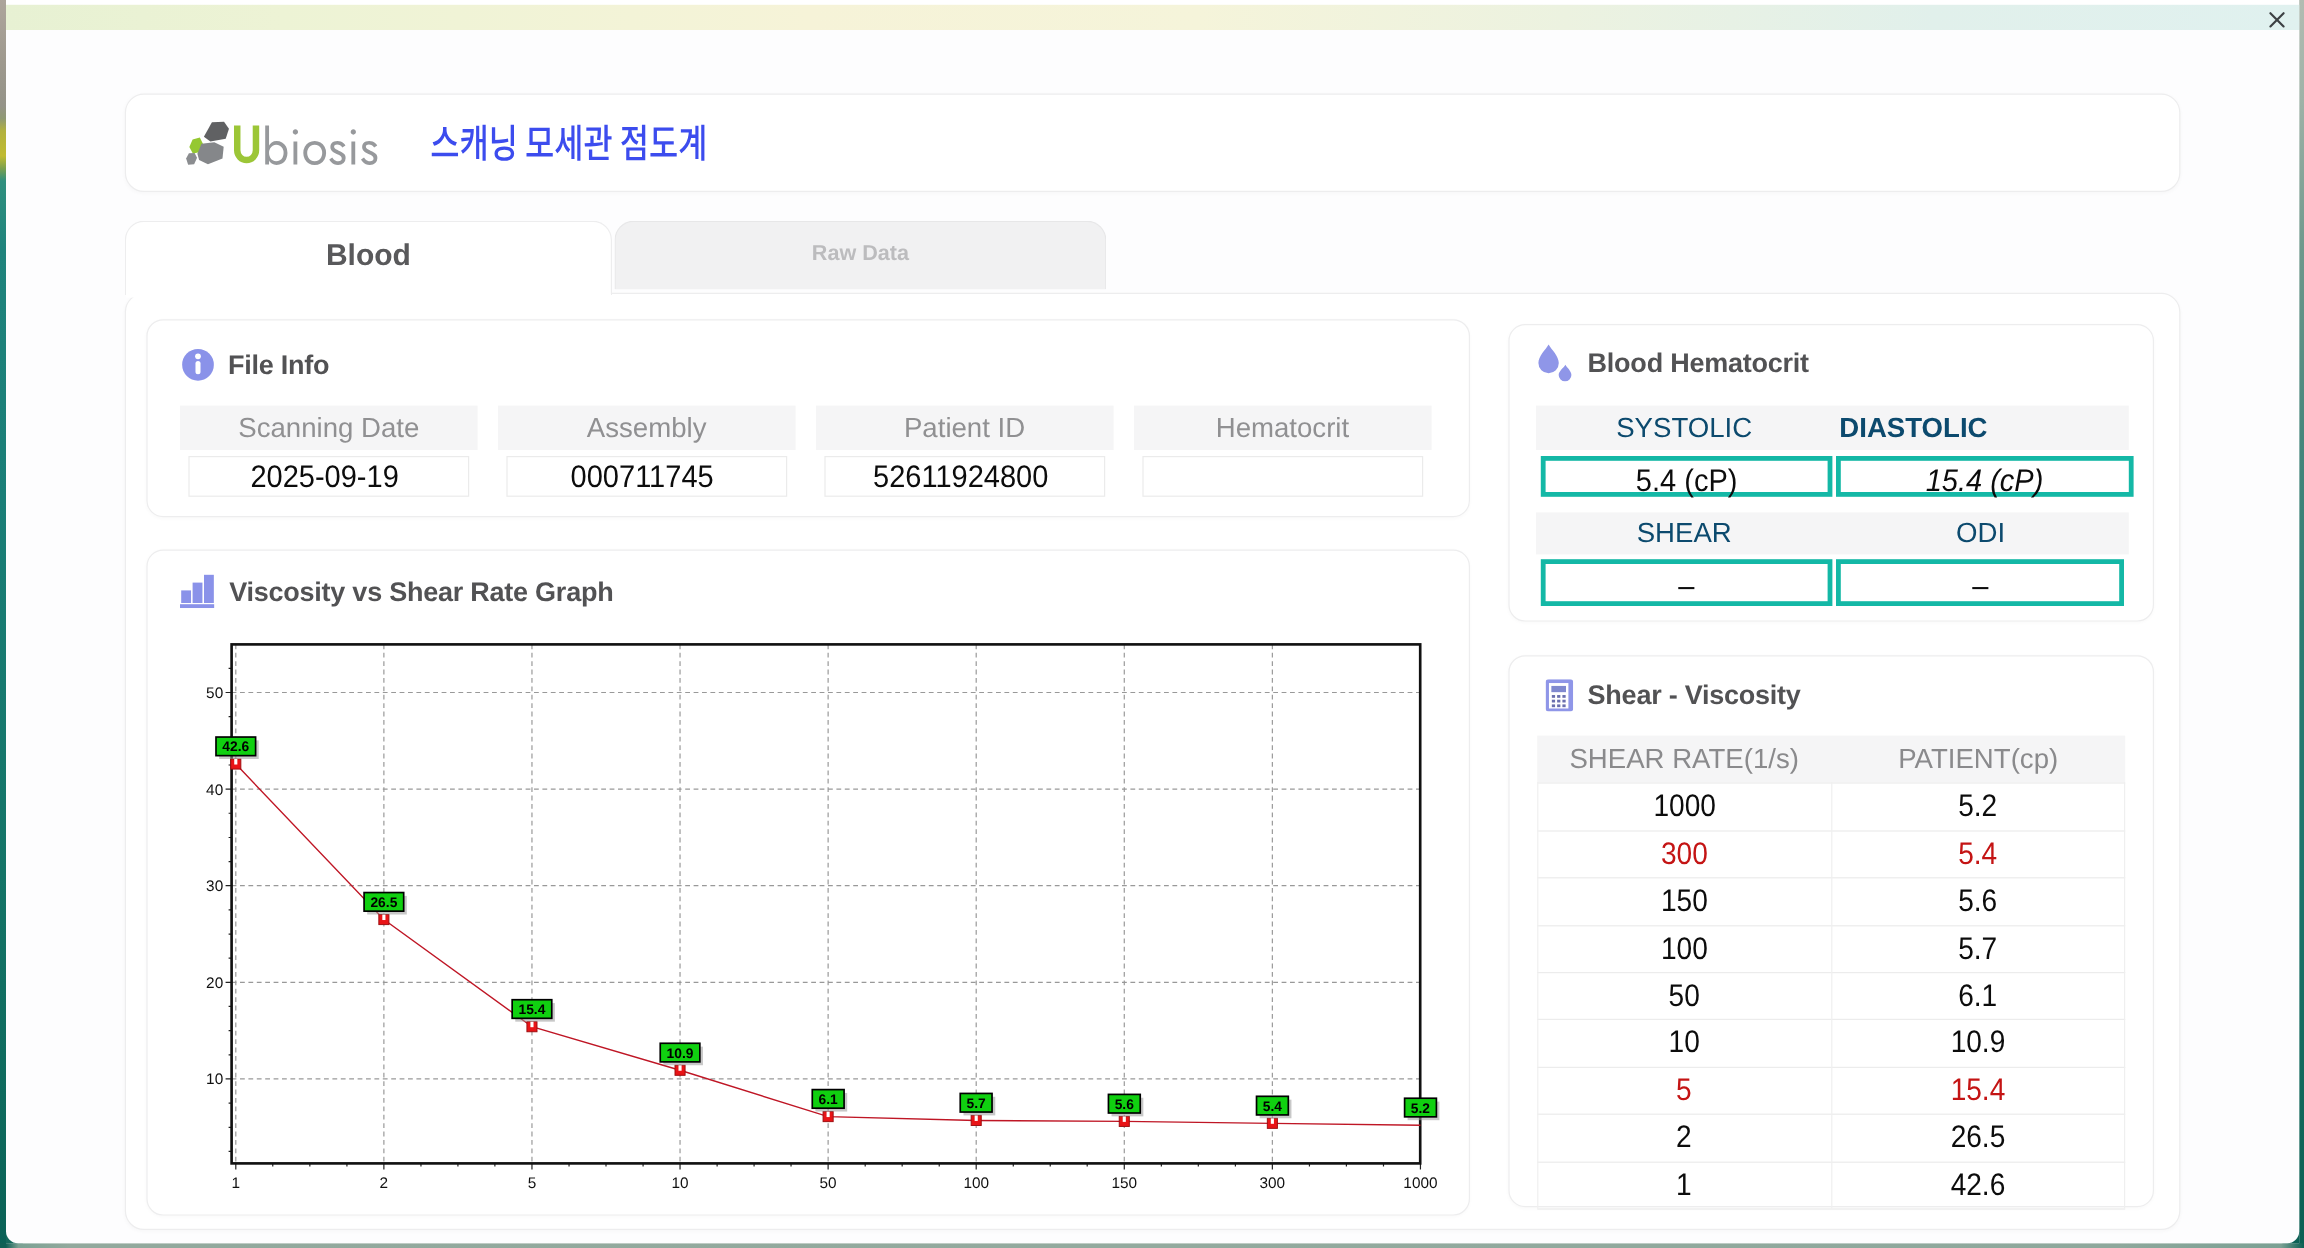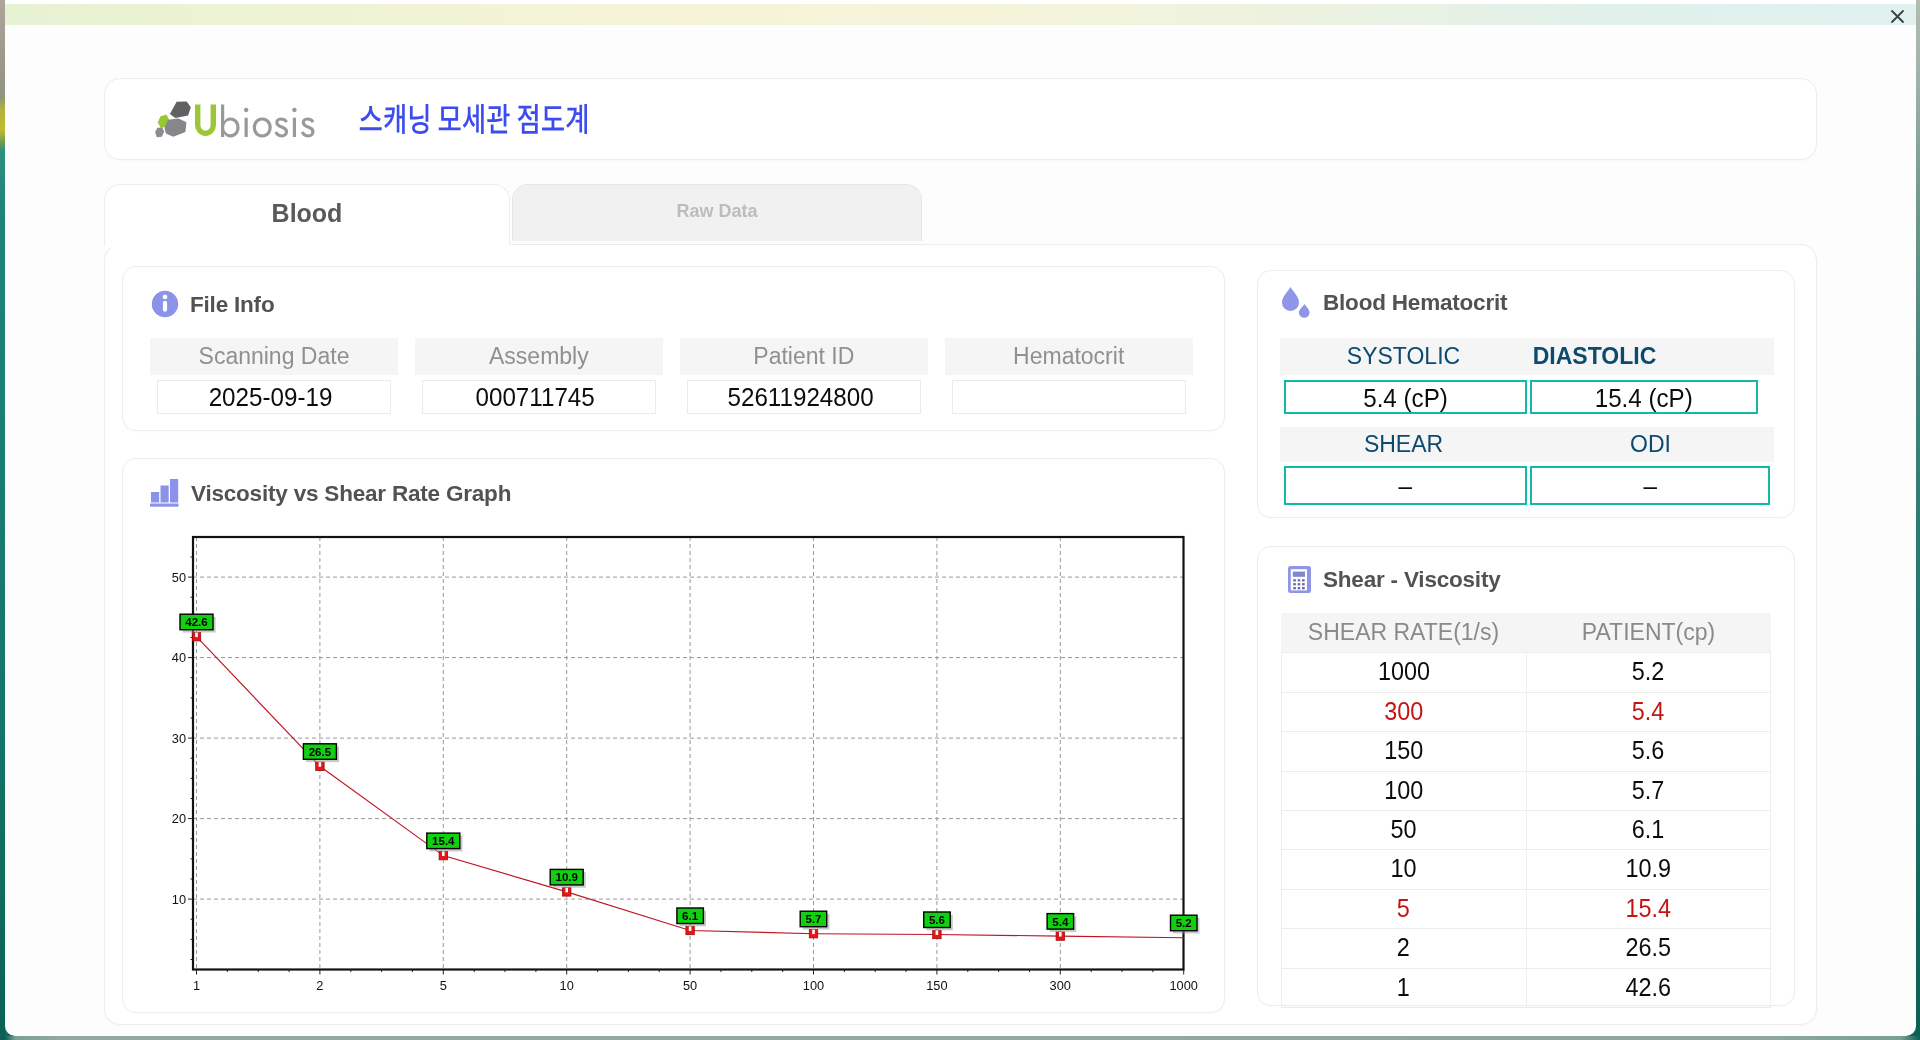--- a/index.html
+++ b/index.html
@@ -8,21 +8,21 @@
   background:linear-gradient(180deg,#b2bcb2 0%,#9fb2a7 8%,#6f988c 20%,#47867c 35%,#2d7c72 50%,#1d746b 70%,#116659 90%,#0b5f53 100%); }
 #bgbottom { position:absolute; left:0; bottom:0; width:1920px; height:4px; background:linear-gradient(90deg,#0f6055 0%,#0f6055 0.25%,#7aa193 0.8%,#92a99d 3%,#93aa9e 50%,#8ea89c 92%,#7aa093 99%,#0b5f53 100%); }
 #topbar { position:absolute; left:5px; top:4px; width:1911px; height:20.5px;
   background:linear-gradient(90deg,#e7f1d3 0%,#edf3d5 12%,#f6f3d8 35%,#f5f4da 52%,#ecf2e0 68%,#e1f0eb 84%,#e0f1ef 100%); }
 #win { position:absolute; left:5px; top:24.5px; width:1911px; height:1011.5px; background:#fdfdfe; border-radius:0 0 10px 10px; }
 .card { position:absolute; background:#ffffff; border:1px solid #ededee; border-radius:16px; box-shadow:0 1px 3px rgba(0,0,0,0.025); }
 .sect-title { position:absolute; font-weight:bold; font-size:22.5px; color:#525254; letter-spacing:-0.2px; white-space:nowrap; }
 .hlab { text-align:center; line-height:37px; font-size:23px; color:#909092; }
 .hval { display:inline-block; line-height:33px; font-size:26px; color:#0c0c0c; transform:scaleX(0.93); transform-origin:50% 50%; white-space:nowrap; }
 .bvh { position:absolute; width:247px; height:37px; text-align:center; line-height:37px; font-size:23px; color:#0c4a6e; }
-.bvcell { position:absolute; height:34.5px; border:2px solid #14b8a6; background:#fff; text-align:center; }
+.bvcell { position:absolute; height:34.5px; border:4px solid #14b8a6; background:#fff; text-align:center; }
 .svh { position:absolute; width:245px; height:39px; text-align:center; line-height:39px; font-size:23px; color:#8a8a8c; }
 .svrow { position:absolute; left:1281px; width:490px; height:1px; background:#ececec; }
 .svc { position:absolute; width:245px; height:39.4px; text-align:center; line-height:39.4px; font-size:26px; color:#0c0c0c; }
 .svc span { display:inline-block; transform:scaleX(0.9); transform-origin:50% 50%; }
 .svc.red { color:#c41414; }
 #closex { position:absolute; right:11px; top:5px; width:15px; height:15px; }
 </style></head>
 <body>
 <div id="bgleft"></div>
 <div id="bgright"></div>
@@ -239,21 +239,21 @@
 <div style="z-index:4;position:absolute;">
     <svg width="30" height="36" viewBox="0 0 30 36" style="position:absolute;left:1281px;top:285px">
       <path d="M9.5 2 C12 6.5 18 11.5 18 17.5 A8.5 8.5 0 0 1 1 17.5 C1 11.5 7 6.5 9.5 2 Z" fill="#8f96e8"></path>
       <path d="M23.5 19 C25 21.6 28.5 24.4 28.5 27.4 A5.3 5.3 0 0 1 17.9 27.4 C17.9 24.4 22 21.6 23.5 19 Z" fill="#8f96e8"></path>
     </svg>
 <div class="sect-title" style="left:1323px;top:290px;">Blood Hematocrit</div>
 <div style="position:absolute;left:1280px;top:338px;width:494px;height:37px;background:#f5f5f6;"></div>
 <div class="bvh" style="left:1280px;top:338px;">SYSTOLIC</div>
 <div class="bvh" style="left:1471px;top:338px;font-weight:bold;">DIASTOLIC</div>
 <div class="bvcell" style="left:1284px;top:379.5px;width:243px;"><span class="hval">5.4 (cP)</span></div>
-<div class="bvcell" style="left:1530px;top:379.5px;width:228px;"><span class="hval">15.4 (cP)</span></div>
+<div class="bvcell" style="left:1530px;top:379.5px;width:248px;font-style:italic;"><span class="hval">15.4 (cP)</span></div>
 <div style="position:absolute;left:1280px;top:427px;width:494px;height:35px;background:#f5f5f6;"></div>
 <div class="bvh" style="left:1280px;top:426px;">SHEAR</div>
 <div class="bvh" style="left:1527px;top:426px;">ODI</div>
 <div class="bvcell" style="left:1284px;top:466px;width:243px;height:38.5px;"><span class="hval" style="line-height:37px;">–</span></div>
 <div class="bvcell" style="left:1530px;top:466px;width:240px;height:38.5px;"><span class="hval" style="line-height:37px;">–</span></div>
 </div>
 
 <div class="card" style="left:1257px;top:546px;width:538px;height:460px;z-index:3;border-radius:14px;"></div>
 <div style="z-index:4;position:absolute;">
     <svg width="23" height="27" viewBox="0 0 23 27" style="position:absolute;left:1288px;top:566px">

